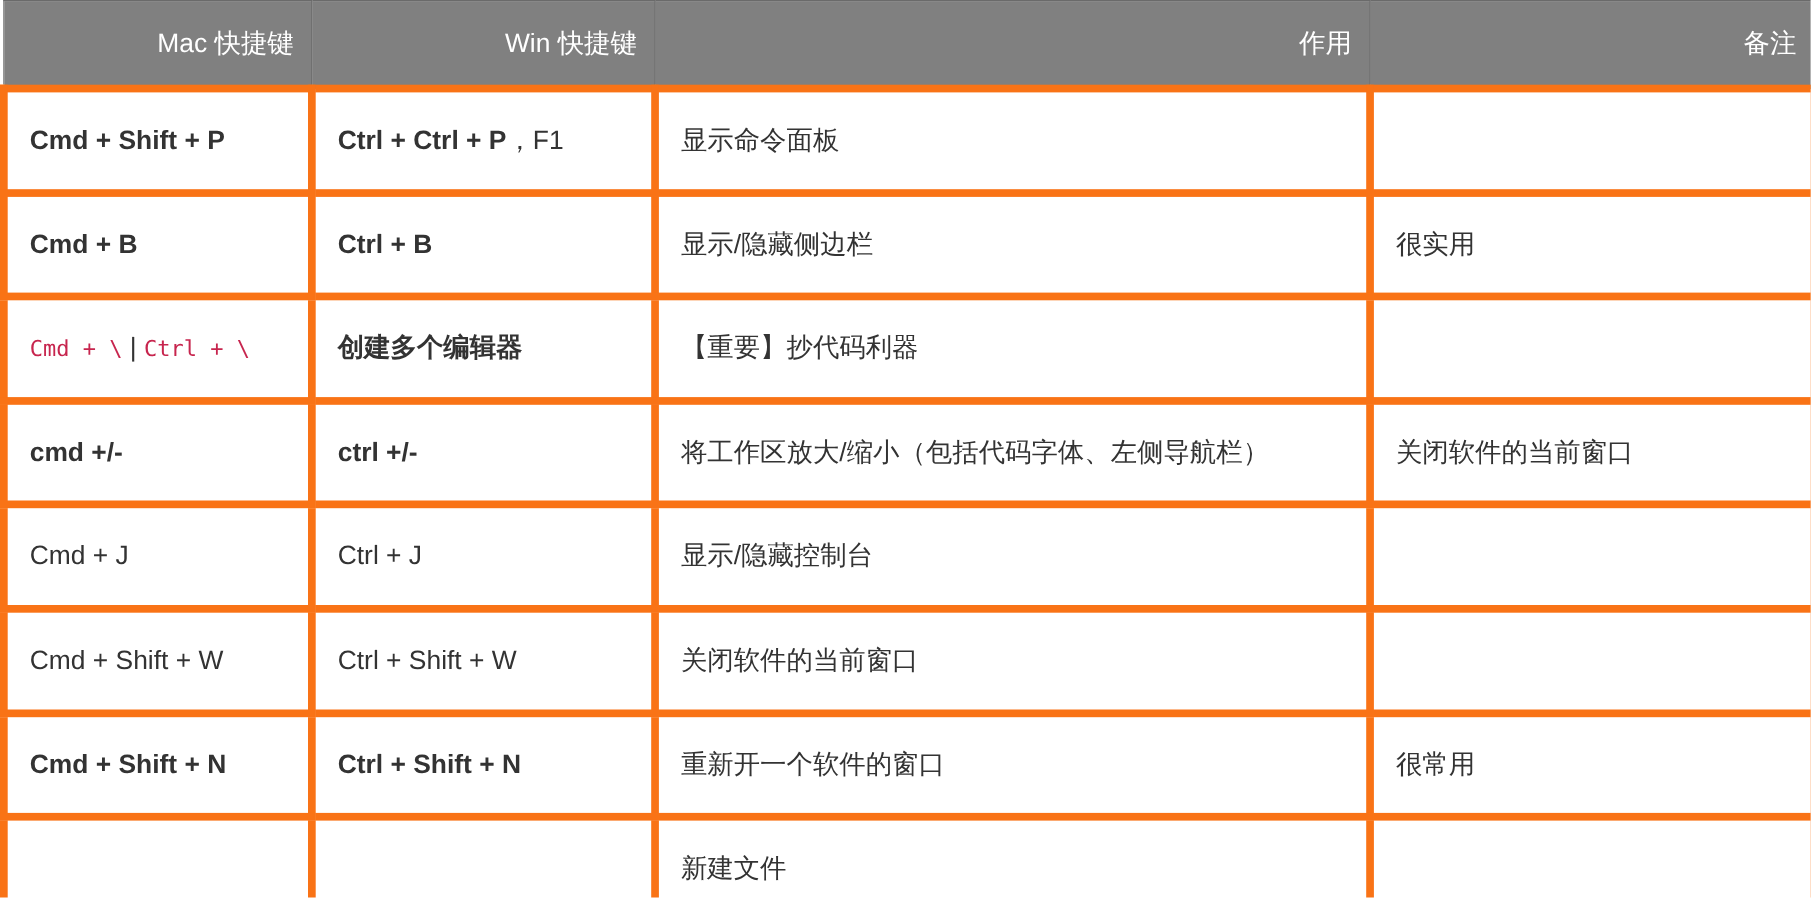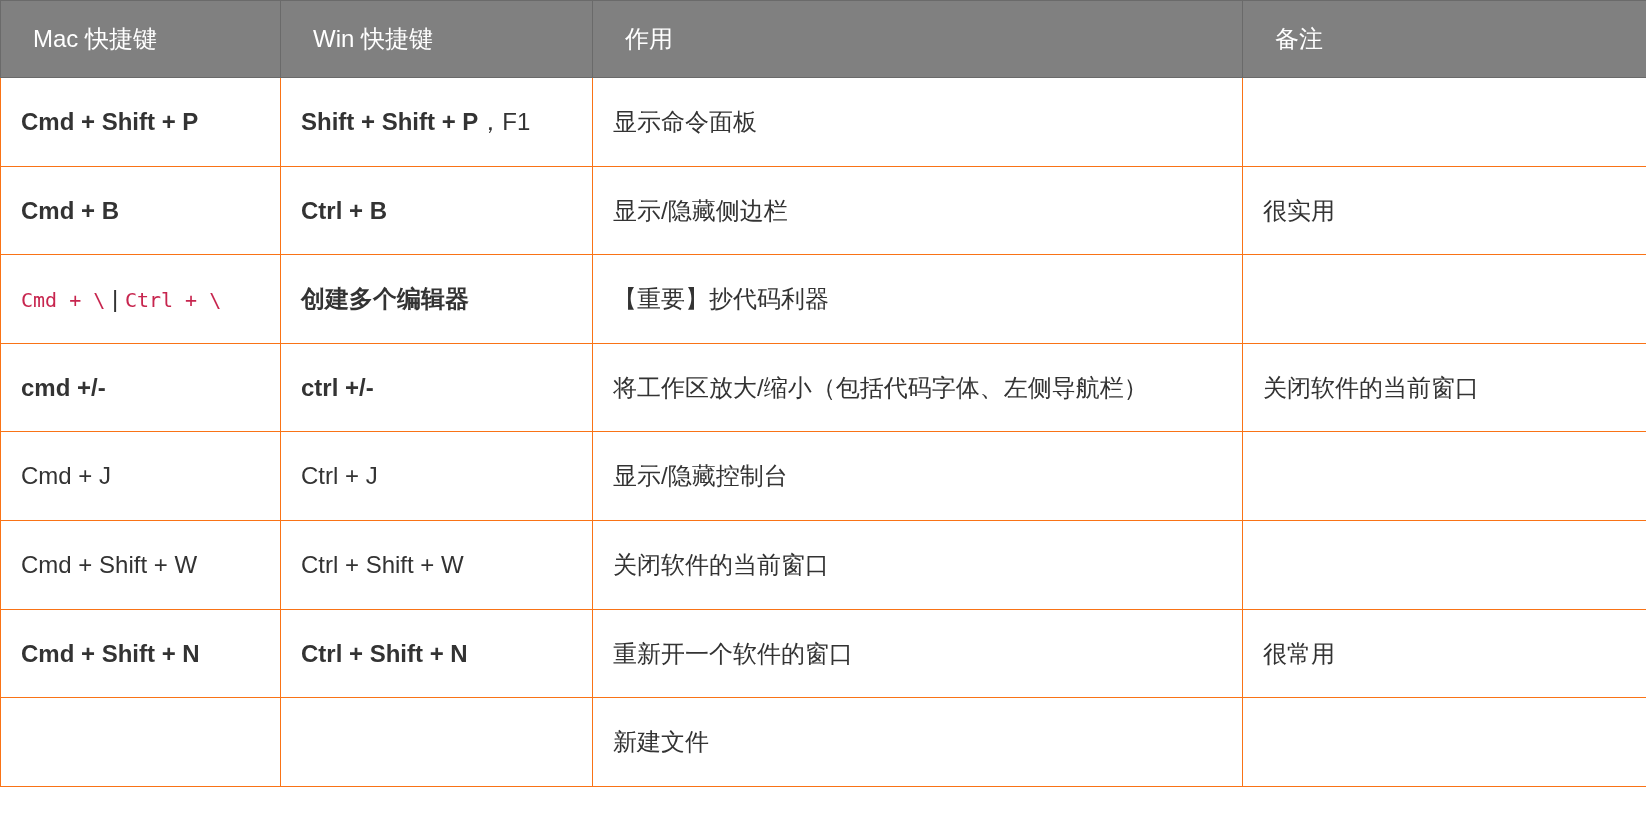--- a/index.html
+++ b/index.html
@@ -19,29 +19,29 @@
       border-collapse: collapse;
       table-layout: fixed;
     }
     thead tr {
       background: #808080;
     }
     th {
       color: #ffffff;
       font-weight: 400;
       font-size: 24px;
-      text-align: left;
-      padding: 22px 32px;
+      text-align: right;
+      padding: 22px 16px;
       border: 1px solid #6a6a6a;
     }
     td {
       font-size: 24px;
       color: #333333;
       padding: 27px 20px;
-      border: 1px solid #f97316;
+      border: 7px solid #f97316;
       vertical-align: middle;
       line-height: 1.4;
       margin-top: 36px;
     }
     .bold {
       font-weight: 700;
     }
     .code-red {
       color: #c7254e;
       font-family: "Consolas", "Monaco", monospace;
@@ -67,21 +67,21 @@
       <th>Mac 快捷键</th>
       <th>Win 快捷键</th>
       <th>作用</th>
       <th>备注</th>
     </tr>
   </thead>
   <tbody>
 
     <tr>
       <td><span class="bold">Cmd + Shift + P</span></td>
-      <td><span class="bold">Shift + Shift + P</span><span>，F1</span></td>
+      <td><span class="bold">Ctrl + Ctrl + P</span><span>，F1</span></td>
       <td>显示命令面板</td>
       <td></td>
     </tr>
 
     <tr>
       <td><span class="bold">Cmd + B</span></td>
       <td><span class="bold">Ctrl + B</span></td>
       <td>显示/隐藏侧边栏</td>
       <td>很实用</td>
     </tr>

